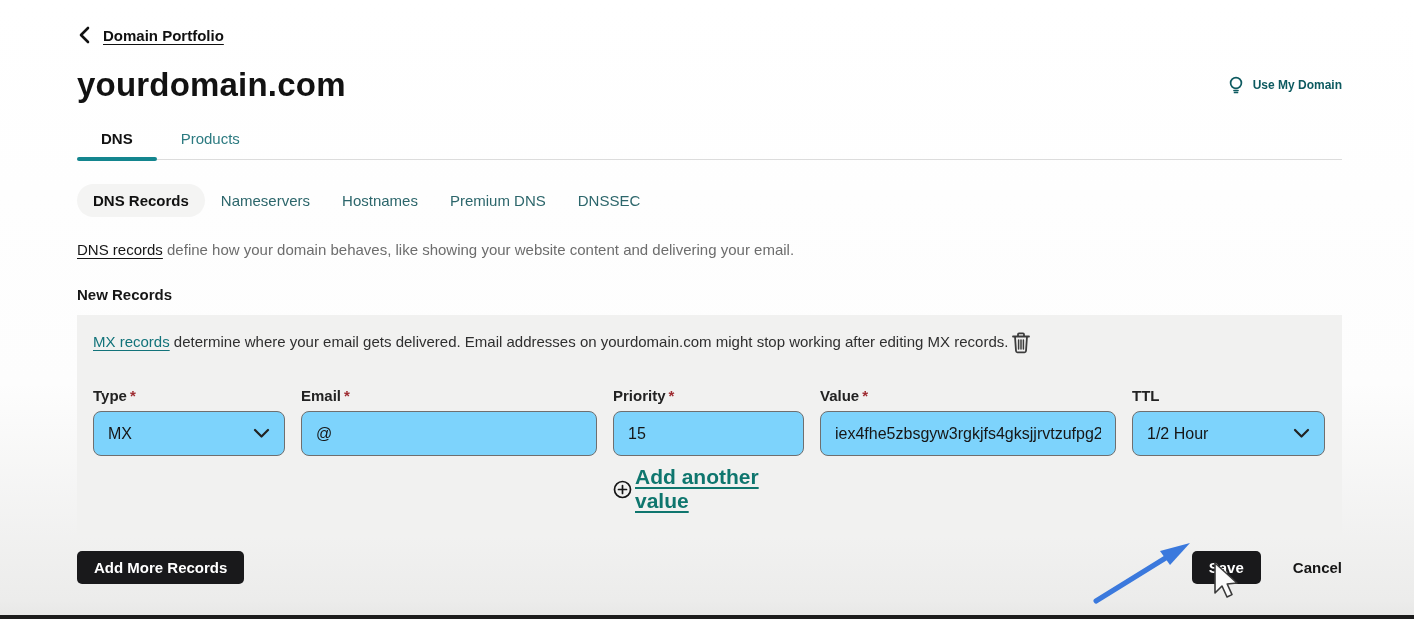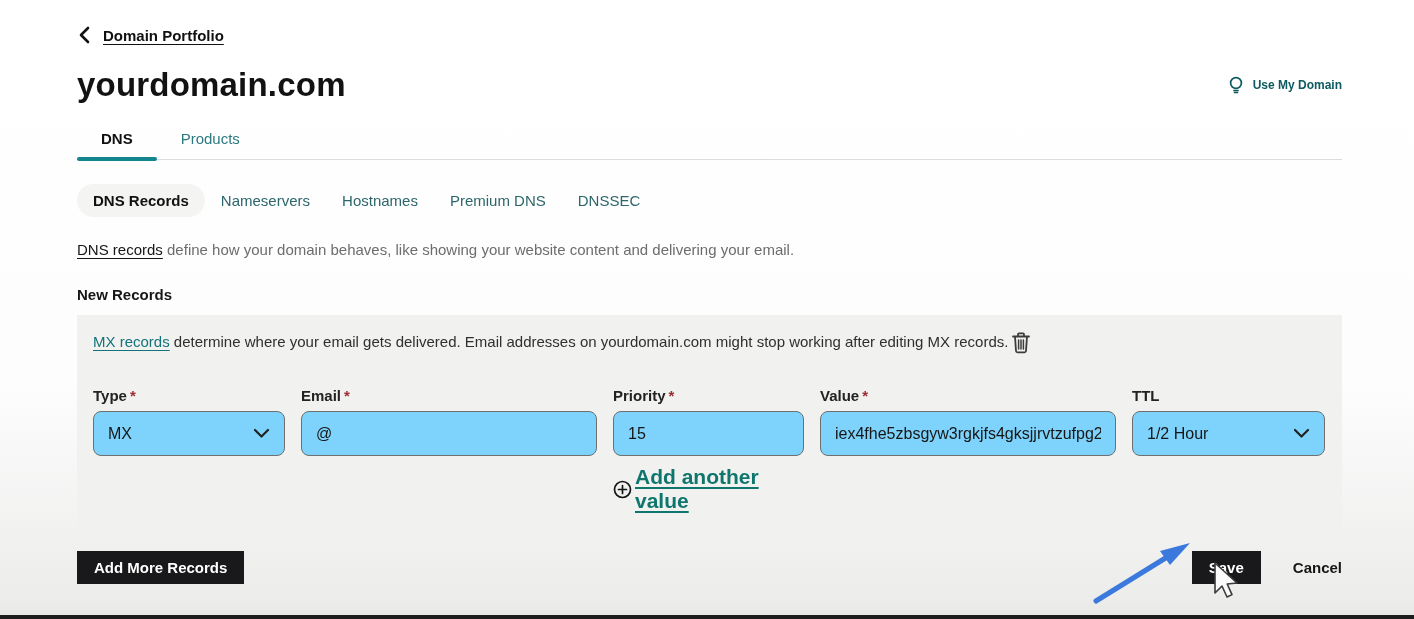--- a/index.html
+++ b/index.html
@@ -91,21 +91,21 @@
     display: flex; align-items: center; gap: 3px; cursor: pointer;
   }
   .add-value .label {
     font-size: 21px; font-weight: 700; color: #0f766e;
     text-decoration: underline; text-underline-offset: 3px;
   }
 
   
   .actions { margin-top: 16px; display: flex; justify-content: space-between; align-items: center; }
   .btn-dark {
-    background: #19191b; color: #fff; border: none; border-radius: 0;
+    background: #19191b; color: #fff; border: none; border-radius: 5px;
     font-size: 15px; font-weight: 700; font-family: "Liberation Sans", sans-serif;
     padding: 8px 17px; cursor: pointer;
   }
   .actions-right { display: flex; align-items: center; gap: 32px; }
   .cancel-link { font-size: 15px; font-weight: 700; color: #161616; cursor: pointer; }
 
   
   .overlay { position: absolute; left: 0; top: 0; width: 1414px; height: 619px; pointer-events: none; }
 </style>
 </head>

